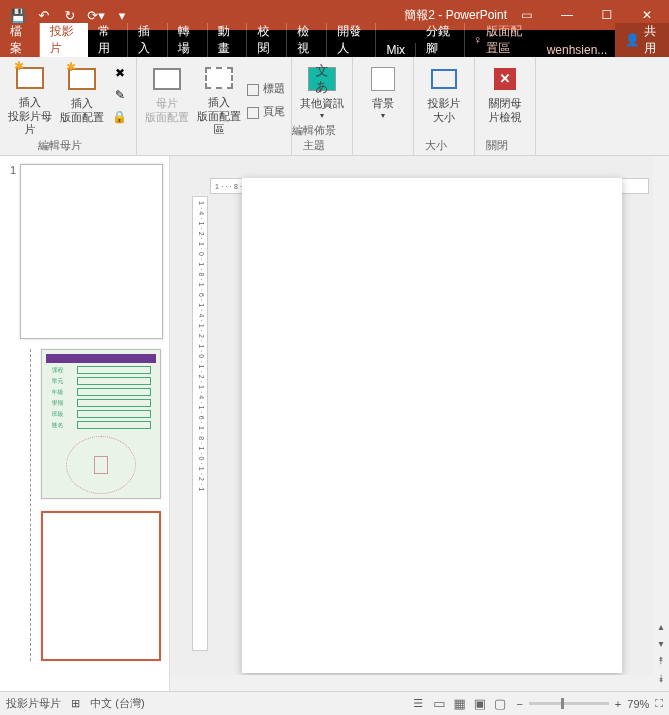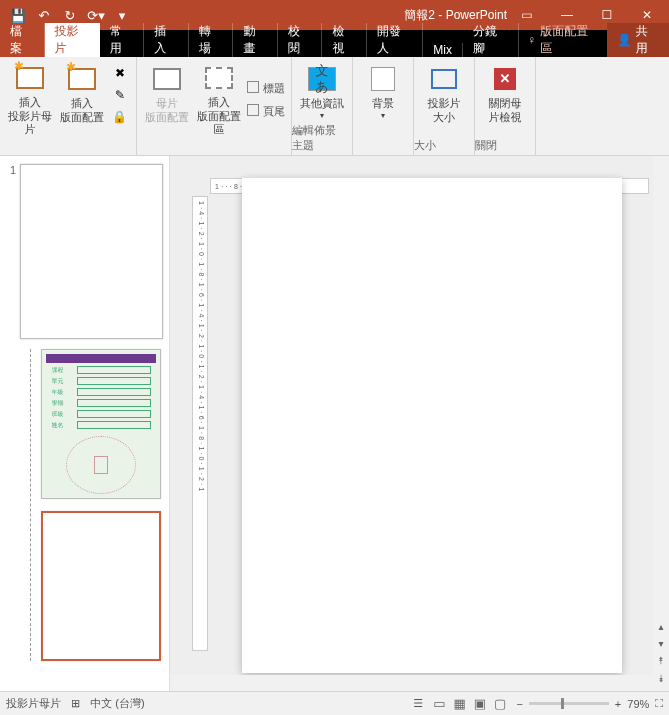--- a/index.html
+++ b/index.html
@@ -18,34 +18,34 @@
 .menubar .tab{padding:0 10px;display:flex;align-items:center;border-right:1px solid rgba(255,255,255,.25)}
 .menubar .tab.file{background:#b7472a}
 .menubar .tab.active{background:#fff;color:#b7472a;border-right:none}
 .menubar .tell{display:flex;align-items:center;padding:0 8px;color:#f2c7bb;font-size:12px;gap:4px}
 .menubar .user{padding:0 8px;display:flex;align-items:center;color:#f2c7bb}
 .share{background:#9c3a22;padding:0 10px;display:flex;align-items:center;gap:4px;margin-left:auto}
 
 
 .ribbon{height:99px;background:#f1f1f1;border-bottom:1px solid #d4d4d4;display:flex}
 .group{position:relative;display:flex;gap:4px;padding:4px 6px 18px;border-right:1px solid #d4d4d4}
-.group-label{position:absolute;bottom:2px;left:0;right:16px;font-size:11px;color:#666}
+.group-label{position:absolute;bottom:2px;left:0;right:16px;text-align:center;font-size:11px;color:#666}
 .bigbtn{width:48px;display:flex;flex-direction:column;align-items:center;justify-content:flex-start;padding-top:2px;font-size:11px;color:#444;text-align:center;line-height:1.25}
 .bigbtn.dim{color:#aaa}
 .bigbtn .ic{height:32px;display:flex;align-items:center;justify-content:center;margin-bottom:2px}
 .smbtn{width:20px;height:20px;display:flex;align-items:center;justify-content:center}
 .col{display:flex;flex-direction:column;gap:2px;padding-top:2px}
-.chk{display:flex;align-items:flex-start;gap:4px;font-size:11px;color:#555}
+.chk{display:flex;align-items:flex-end;gap:4px;font-size:11px;color:#555}
 .chk .box{width:12px;height:12px;border:1px solid #888}
 
 
 .i-slide{width:28px;height:22px;border:2px solid #b87333;background:#fff;position:relative}
 .i-slide.orange::before{content:"✱";position:absolute;top:-10px;left:-4px;color:#f5a623;font-size:12px}
 .i-slide2{width:28px;height:22px;border:2px solid #888;background:#fff}
-.i-theme{width:28px;height:24px;border:1px solid #999;background:#0ea5e9;display:flex;align-items:center;justify-content:center;font-size:13px}
+.i-theme{width:28px;height:24px;border:1px solid #999;background:#14b8a6;display:flex;align-items:center;justify-content:center;font-size:13px}
 .i-bg{width:24px;height:24px;border:1px solid #999;background:#fff}
 .i-size{width:26px;height:20px;border:2px solid #3a76c4}
 .i-close{width:22px;height:22px;background:#c43a3a;color:#fff;display:flex;align-items:center;justify-content:center;font-weight:bold;font-size:13px}
 
 
 .work{position:absolute;top:156px;left:0;right:0;bottom:24px;display:flex;background:#eee}
 .thumbs{width:170px;background:#fff;border-right:1px solid #ddd;overflow:hidden;padding:8px 6px}
 .tset{display:flex;margin-bottom:10px}
 .tnum{width:14px;font-size:11px;color:#666;text-align:right;padding-right:4px}
 .tcard{flex:1;background:#fff;border:1px solid #bbb;box-shadow:0 0 2px rgba(0,0,0,.2)}
@@ -105,20 +105,21 @@
   <div class="tab">動畫</div>
   <div class="tab">校閱</div>
   <div class="tab">檢視</div>
   <div class="tab">開發人</div>
   <div class="tab">Mix</div>
   <div class="tab">分鏡腳</div>
   <div class="tell">
     <span>♀</span>
     <span>版面配置區</span>
   </div>
+  <div class="user">wenhsien...</div>
   <div class="share">
     <span>👤</span>
     <span>共用</span>
   </div>
 </div>
 
 <div class="ribbon">
   <div class="group">
     <div class="bigbtn">
       <div class="ic">
@@ -132,20 +133,21 @@
           <div class="i-slide orange"></div>
         </div>
       <span style="white-space:pre-line">插入
 版面配置</span>
     </div>
     <div class="col">
       <div class="smbtn">✖</div>
       <div class="smbtn">✎</div>
       <div class="smbtn">🔒</div>
     </div>
+    <div class="group-label">編輯母片</div>
   </div>
 
   <div class="group">
     <div class="bigbtn dim">
       <div class="ic">
           <div class="i-slide2"></div>
         </div>
       <span style="white-space:pre-line">母片
 版面配置</span>
     </div>

